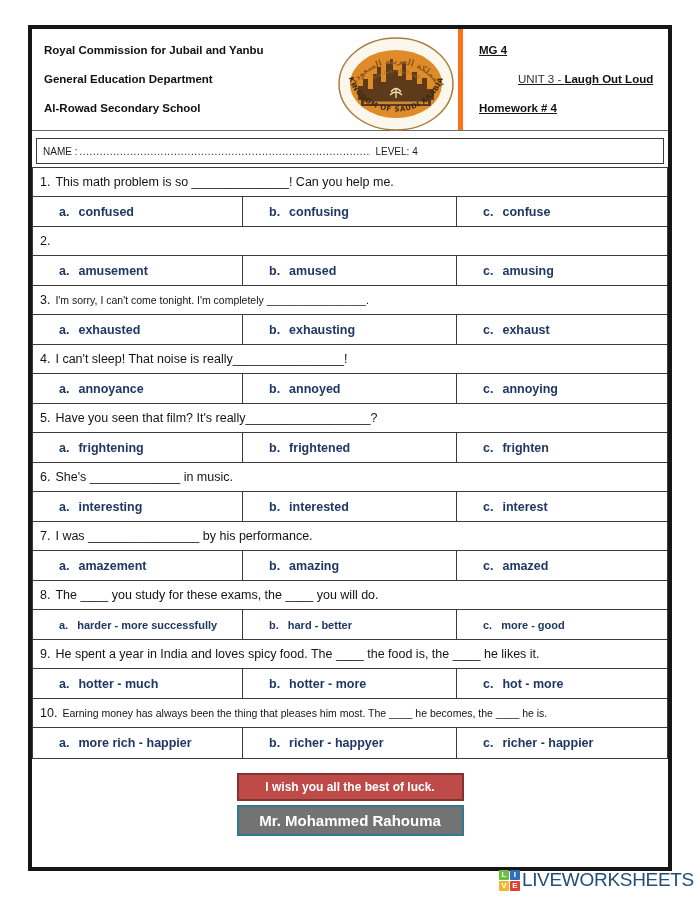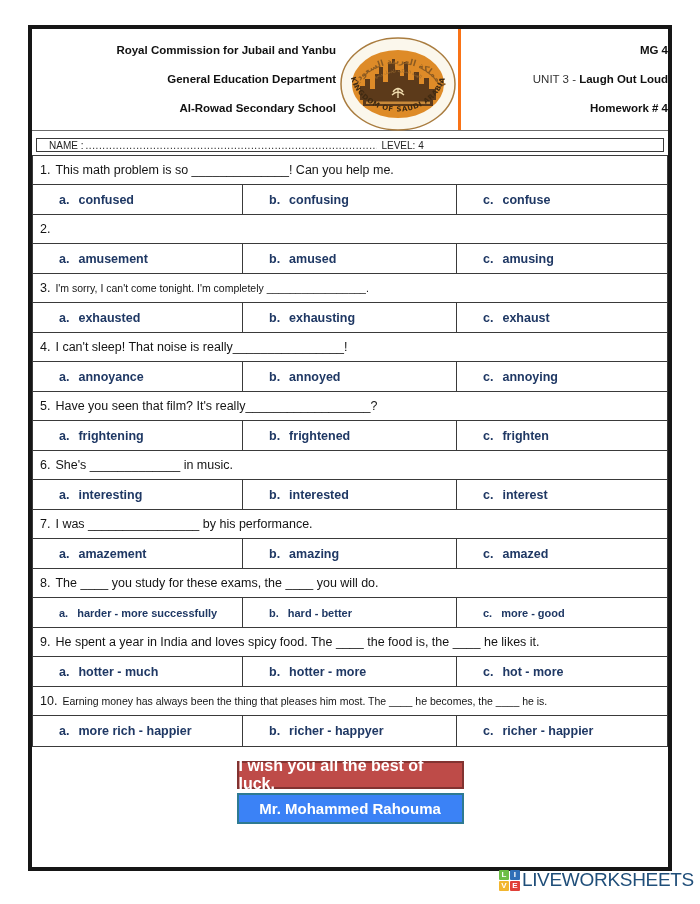--- a/index.html
+++ b/index.html
@@ -1,51 +1,51 @@
 <!DOCTYPE html>
 <html><head>
 <meta charset="utf-8">
 <style>
   html,body{margin:0;padding:0;background:#fff;}
   .page{position:relative;width:700px;height:904px;background:#fff;overflow:hidden;
         font-family:"Liberation Sans",sans-serif;color:#1a1a1a;}
   .sheet{position:absolute;left:28px;top:25px;width:644px;height:846px;
          border:4px solid #161616;background:#fff;box-sizing:border-box;}
   
-  .hdr{display:flex;height:102px;border-bottom:1px solid #6a6a6a;box-sizing:border-box;text-align:right;}
+  .hdr{display:flex;height:102px;border-bottom:1px solid #6a6a6a;box-sizing:border-box;}
   .hdr-left{flex:1;padding:7px 0 0 12px;}
   .h-line{font-weight:bold;font-size:11.5px;line-height:29px;white-space:nowrap;color:#111;}
   .logo-wrap{width:122px;padding-top:5px;}
-  .hdr-right{width:210px;border-left:3px solid #f97316;padding:7px 0 0 16px;box-sizing:border-box;}
+  .hdr-right{width:210px;border-left:5px solid #f97316;padding:7px 0 0 16px;box-sizing:border-box;text-decoration:underline;}
   .h-line .soft{font-weight:normal;color:#333;margin-left:39px;}
   
-  .name-box{margin:7px 4px 3px 4px;height:14px;border:1px solid #3a3a3a;box-sizing:border-box;
-            display:flex;align-items:center;font-size:10px;padding-left:12px;white-space:nowrap;color:#222;}
+  .name-box{margin:7px 4px 3px 4px;height:26px;border:1px solid #3a3a3a;box-sizing:border-box;
+            display:flex;align-items:center;font-size:10px;padding-left:6px;white-space:nowrap;color:#222;}
   .dots{display:inline-block;width:292px;overflow:hidden;letter-spacing:.6px;margin:0 4px 0 2px;}
   
   .quiz{margin:0;border:1px solid #3a3a3a;border-top:1px solid #3a3a3a;}
   .q-row{display:flex;align-items:center;height:29px;box-sizing:border-box;
          border-bottom:1px solid #3a3a3a;font-size:12.5px;padding-left:7px;color:#141414;white-space:nowrap;overflow:hidden;}
   .q-row .qnum{margin-right:5px;}
   .q-row.small .qtext{font-size:10.5px;}
   .opt-row{display:flex;height:30px;box-sizing:border-box;border-bottom:1px solid #3a3a3a;}
   .opt-row:last-child{border-bottom:none;}
   .opt-cell{display:flex;align-items:center;box-sizing:border-box;padding-left:26px;
             font-weight:bold;color:#1F3864;font-size:12.5px;white-space:nowrap;overflow:hidden;cursor:pointer;}
   .opt-cell.c1{width:210px;border-right:1px solid #3a3a3a;}
   .opt-cell.c2{width:214px;border-right:1px solid #3a3a3a;}
   .opt-cell.c3{flex:1;}
   .opt-label{margin-right:9px;}
   .opt-row.small .opt-cell{font-size:11px;}
   
   .btns{display:flex;flex-direction:column;align-items:center;gap:4px;margin-top:14px;}
   .btn{box-sizing:border-box;width:227px;display:flex;align-items:center;justify-content:center;
        color:#fff;font-weight:bold;}
-  .btn-red{height:28px;background:#BE4B48;border:2px solid #823331;font-size:16px;}
-  .btn-blue{height:31px;background:#3b82f6;border:2px solid #2E7A92;font-size:15px;}
+  .btn-red{height:28px;background:#BE4B48;border:2px solid #823331;font-size:12px;}
+  .btn-blue{height:31px;background:#737373;border:2px solid #2E7A92;font-size:15px;}
   
   .brand{position:absolute;right:6px;top:869px;display:flex;align-items:center;gap:2px;}
   .tiles{display:grid;grid-template-columns:10px 10px;grid-auto-rows:10px;gap:1px;}
   .tile{display:flex;align-items:center;justify-content:center;color:#fff;
         font-size:8px;font-weight:bold;border-radius:1px;line-height:1;}
   .brand-word{font-size:19px;font-weight:400;color:#1F4E79;letter-spacing:-0.3px;}
   svg text{font-family:"DejaVu Sans",sans-serif;}
 </style>
 </head>
 <body>

